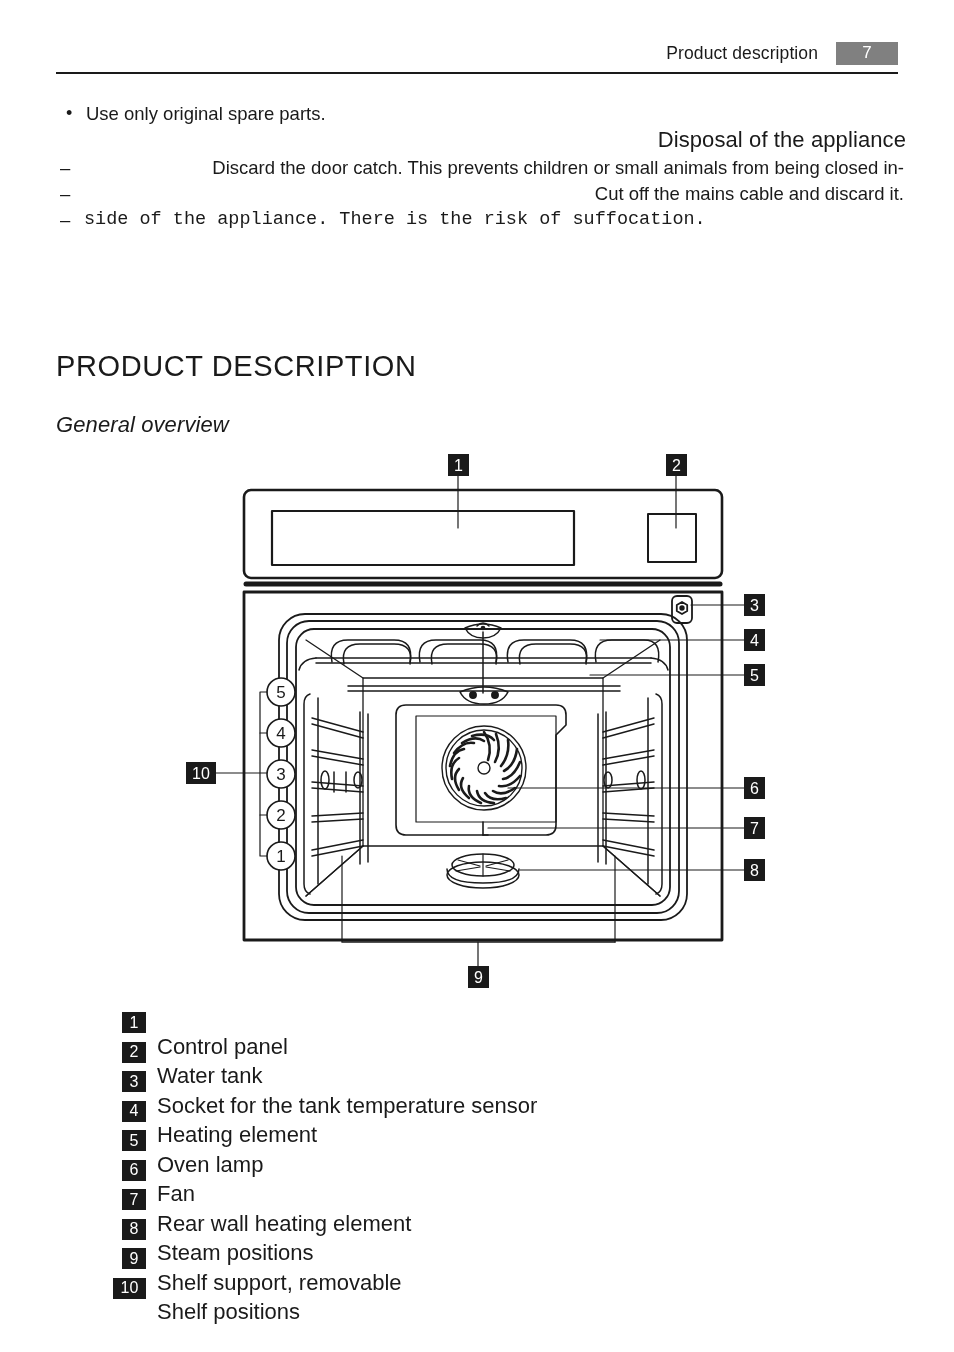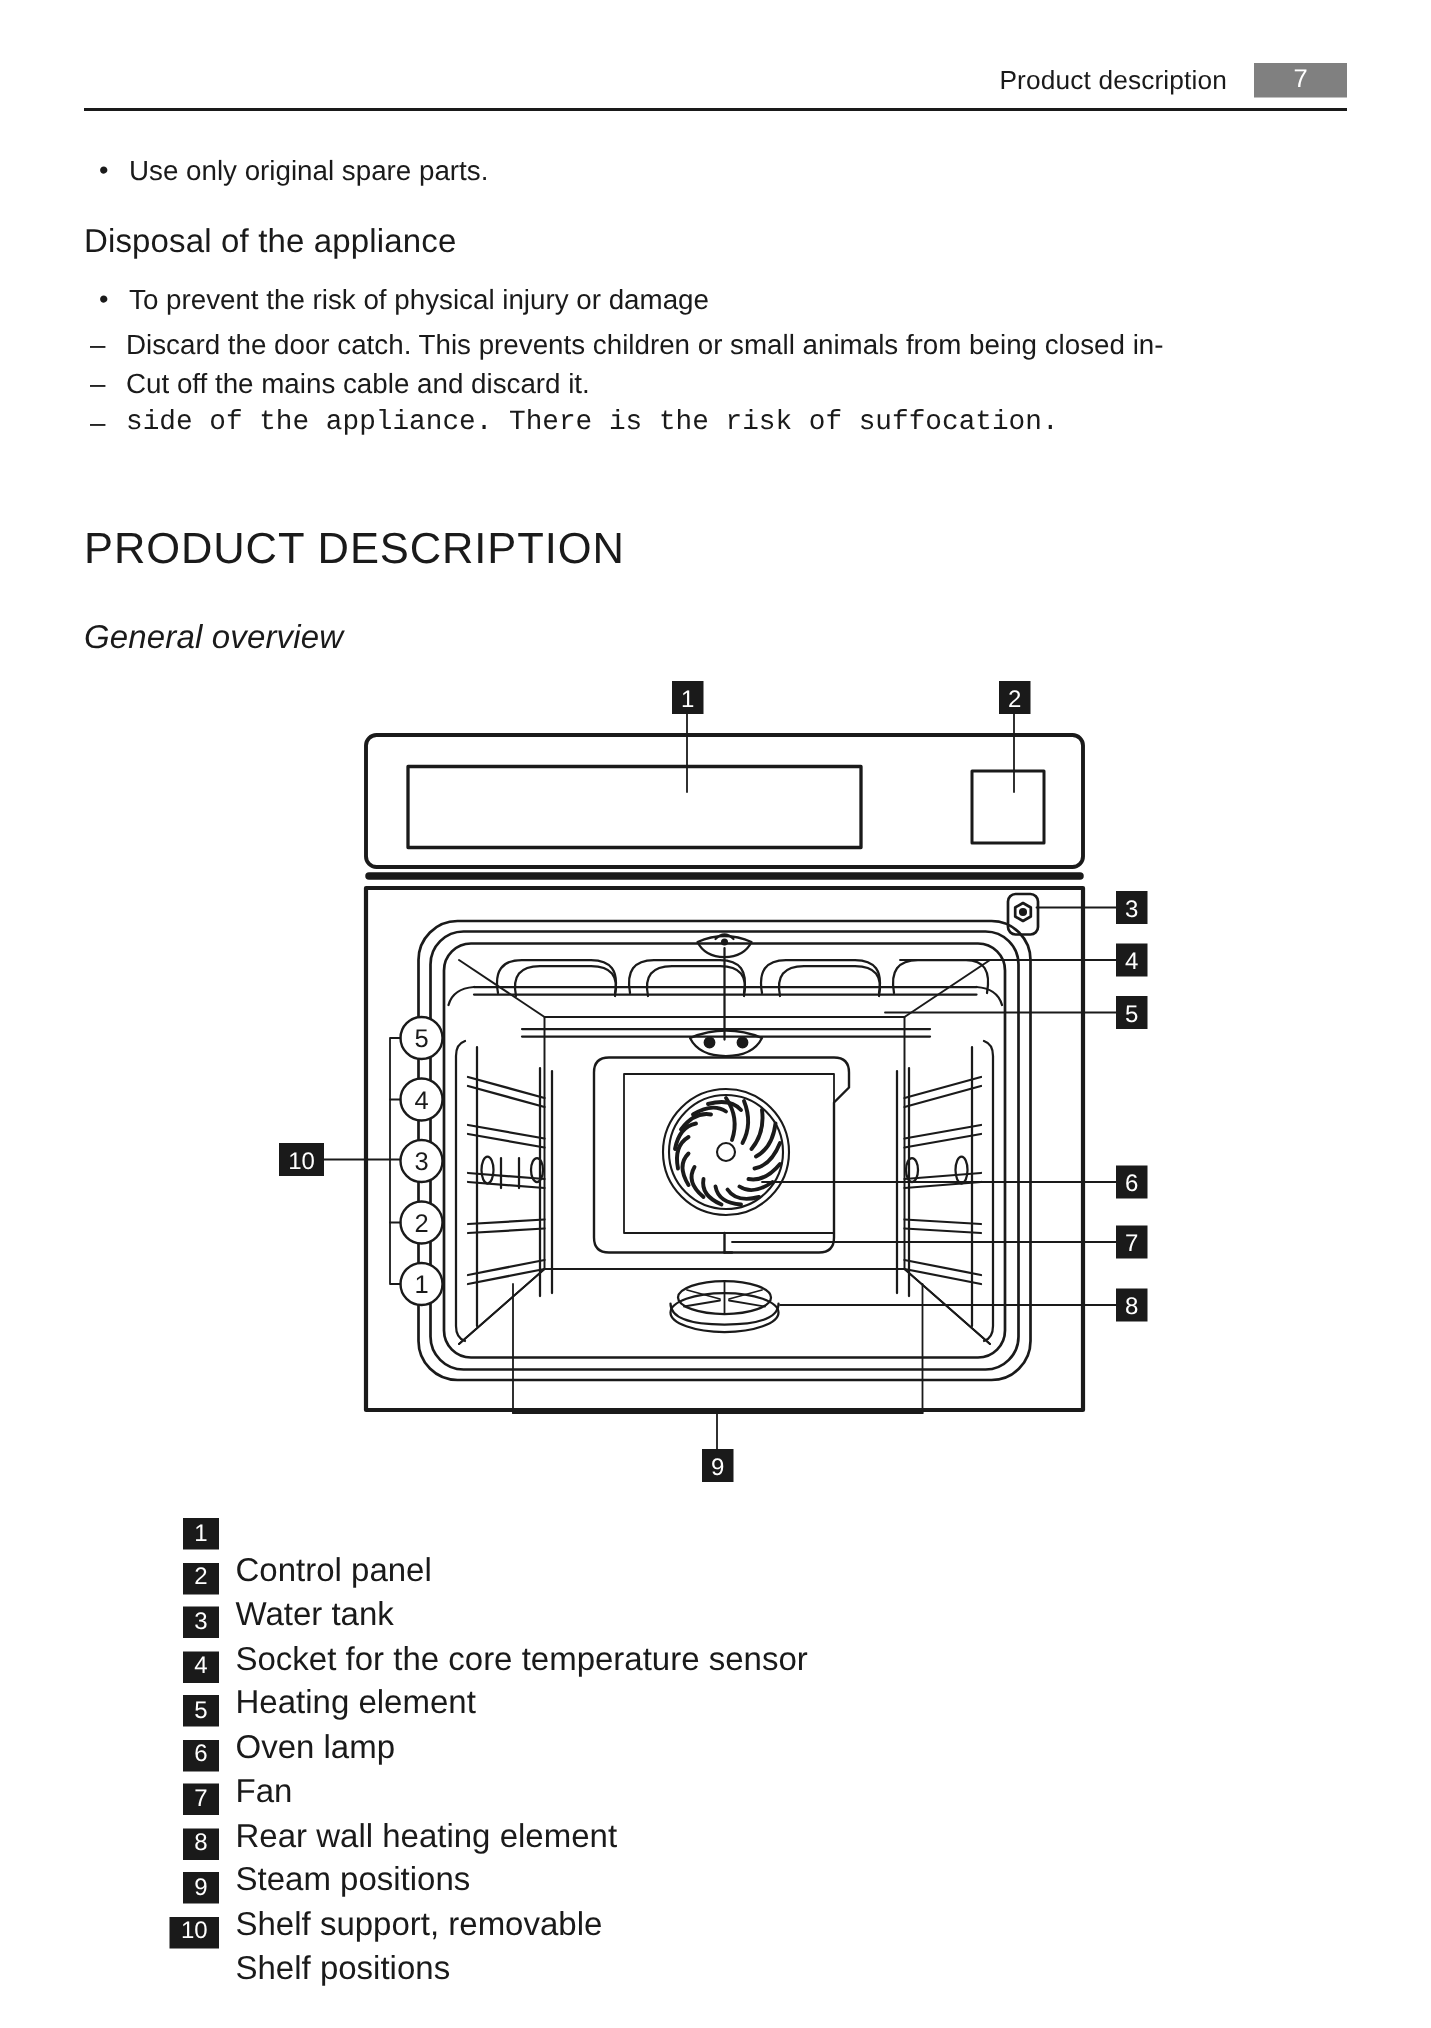--- a/index.html
+++ b/index.html
@@ -158,25 +158,22 @@
   <span class="page-number-box">7</span>
 </div>
 <div class="header-rule"></div>
 
 <div class="text-block" style="top:97px;">
   <ul class="bullets">
     <li class="bullet">Use only original spare parts.</li>
   </ul>
 </div>
 
-<div class="text-block" style="top:148px;">
+<div class="text-block" style="top:127px;text-align:right;">
   <h2 class="sub-heading">Disposal of the appliance</h2>
-  <ul class="bullets" style="margin-top:11px;">
-    <li class="bullet">To prevent the risk of physical injury or damage</li>
-  </ul>
   <ul class="dashes sub-list">
     <li class="dash">Discard the door catch. This prevents children or small animals from being closed in-</li>
     <li class="dash">Cut off the mains cable and discard it.</li>
     <li class="dash" style="padding-left:26px;">
       <span style="position:absolute;left:26px;font-family:Liberation Mono, monospace;">side of the appliance. There is the risk of suffocation.</span>
     </li>
   </ul>
 </div>
 
 <div class="text-block" style="top:350px;">
@@ -447,21 +444,21 @@
   <div class="legend-row">
     <span class="legend-num">1</span>
     <span class="legend-label">Control panel</span>
   </div>
   <div class="legend-row">
     <span class="legend-num">2</span>
     <span class="legend-label">Water tank</span>
   </div>
   <div class="legend-row">
     <span class="legend-num">3</span>
-    <span class="legend-label">Socket for the core temperature sensor</span>
+    <span class="legend-label">Socket for the tank temperature sensor</span>
   </div>
   <div class="legend-row">
     <span class="legend-num">4</span>
     <span class="legend-label">Heating element</span>
   </div>
   <div class="legend-row">
     <span class="legend-num">5</span>
     <span class="legend-label">Oven lamp</span>
   </div>
   <div class="legend-row">

